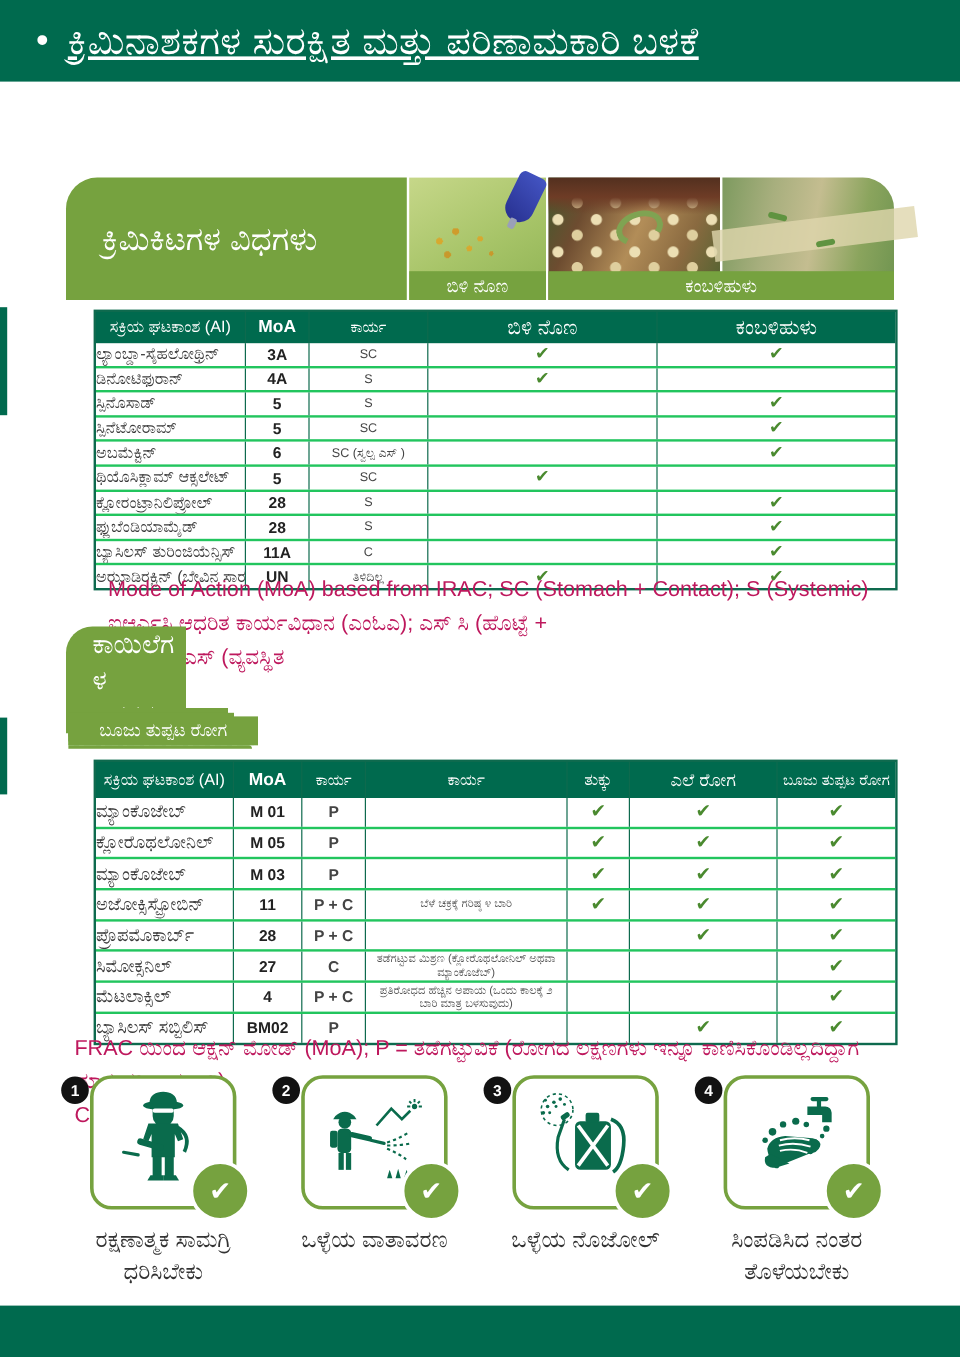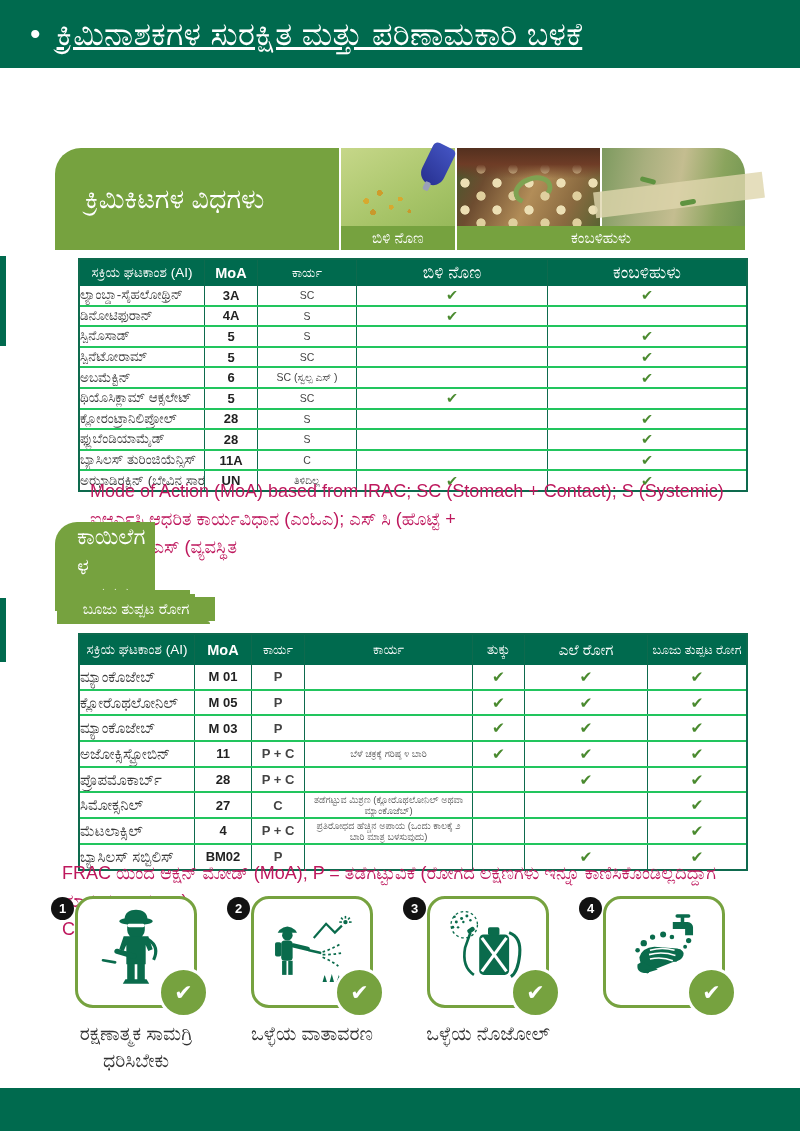--- a/index.html
+++ b/index.html
@@ -440,19 +440,20 @@
               <circle cx="31" cy="72" r="2.4"></circle>
           </g>
           <g stroke="#ffffff" stroke-width="1.8" fill="none">
             <path d="M34 48q14-4 28 0"></path>
             <path d="M33 53q15-4 30 1"></path>
             <path d="M34 58q14-3 26 2"></path>
           </g>
         </svg>
         <span class="ckcircle">✔</span>
       </div>
+      <div class="slabel">ಸಿಂಪಡಿಸಿದ ನಂತರ ತೊಳೆಯಬೇಕು</div>
     </div>
 
   </div>
 
   <div class="footbar"></div>
 
 </div>
 
 </body></html>

